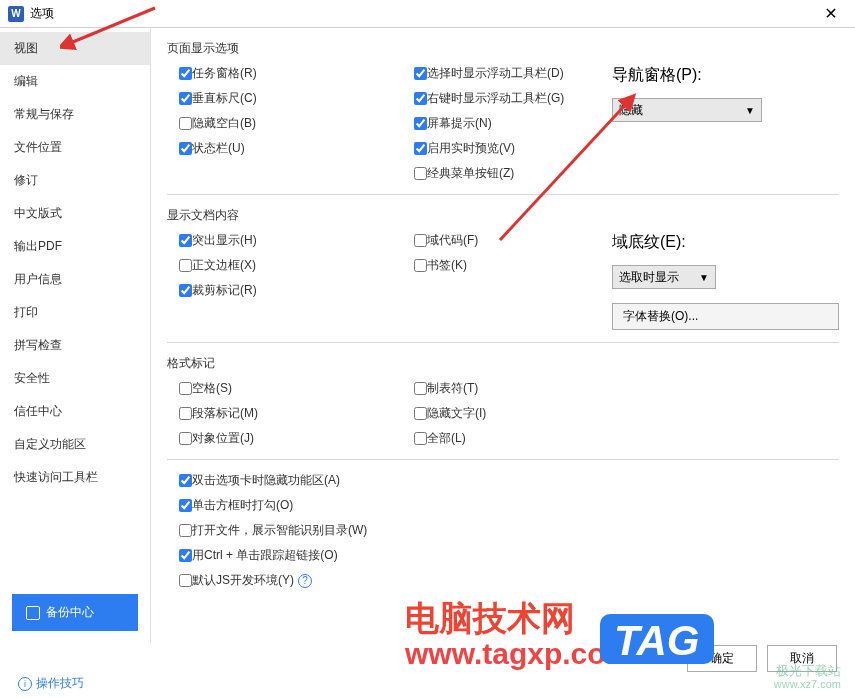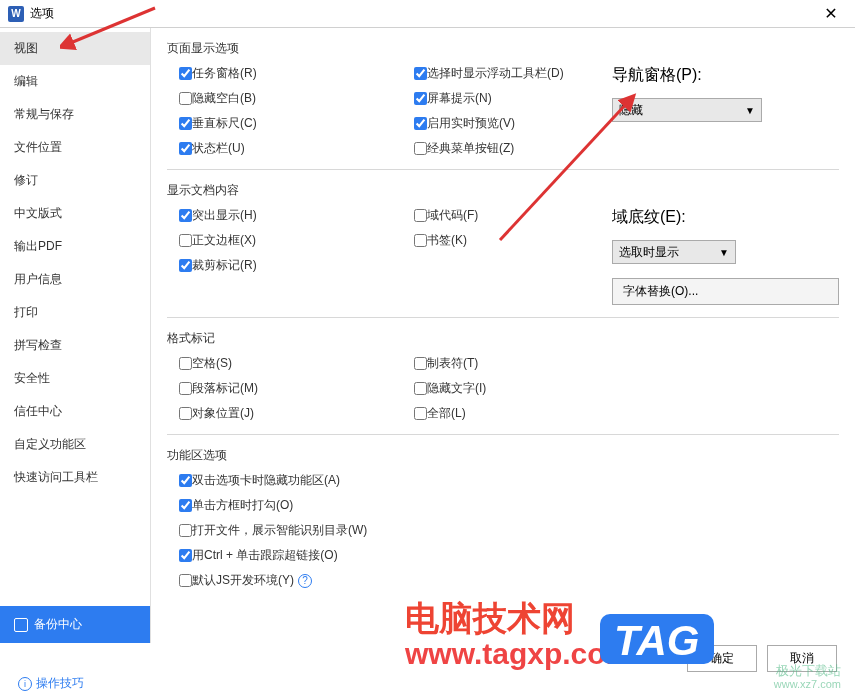--- a/index.html
+++ b/index.html
@@ -6,35 +6,35 @@
 body { font-family: "Microsoft YaHei", Arial, sans-serif; font-size: 12px; background: #fff; width: 855px; height: 698px; overflow: hidden; position: relative; }
 .titlebar { height: 28px; display: flex; align-items: center; border-bottom: 1px solid #d0d0d0; padding: 0 8px; }
 .titlebar .icon-box { width: 16px; height: 16px; background: #2d5fb5; border-radius: 2px; display: flex; align-items: center; justify-content: center; margin-right: 6px; color: #fff; font-weight: bold; font-size: 10px; }
 .titlebar .title { flex: 1; font-size: 12px; }
 .titlebar .close { font-size: 16px; cursor: pointer; width: 32px; text-align: center; }
 .container { display: flex; height: 615px; }
 .sidebar { width: 151px; border-right: 1px solid #e0e0e0; background: #fff; display: flex; flex-direction: column; padding-top: 4px; }
 .sidebar .item { padding: 8px 14px; font-size: 12px; cursor: pointer; color: #333; }
 .sidebar .item.active { background: #e8e8e8; }
 .sidebar .spacer { flex: 1; }
-.sidebar .backup { background: #2d7cf0; color: #fff; padding: 10px 14px; margin: 0; display: flex; align-items: center; gap: 6px; }
+.sidebar .backup { background: #2d7cf0; color: #fff; padding: 10px 14px; margin: 12px; display: flex; align-items: center; gap: 6px; }
 .content { flex: 1; padding: 12px 16px; overflow-y: auto; position: relative; }
 .section-title { font-size: 12px; color: #333; margin-bottom: 8px; }
 .section { border-bottom: 1px solid #d8d8d8; padding-bottom: 12px; margin-bottom: 12px; }
 .row { display: flex; align-items: flex-start; }
 .col { display: flex; flex-direction: column; gap: 8px; }
 .col.c1 { width: 235px; }
 .col.c2 { width: 210px; }
 .col.c3 { flex: 1; }
 .chk { display: flex; align-items: center; font-size: 12px; color: #333; padding-left: 12px; }
 .chk input { width: 13px; height: 13px; accent-color: #2d7cf0; cursor: pointer; }
 .chk label { cursor: pointer; }
 .field-label { font-size: 16px; margin-bottom: 4px; }
 .select { width: 150px; height: 24px; border: 1px solid #aaa; background: #e8e8e8; display: flex; align-items: center; justify-content: space-between; padding: 0 6px; cursor: pointer; font-size: 12px; }
-.select.small { width: 124px; }
+.select.small { width: 104px; }
 .select .arrow { font-size: 10px; }
 .btn { border: 1px solid #aaa; background: #f4f4f4; padding: 4px 10px; font-size: 12px; cursor: pointer; margin-top: 6px; }
 .help-icon { display: inline-flex; width: 14px; height: 14px; border: 1px solid #2d7cf0; border-radius: 50%; color: #2d7cf0; font-size: 10px; align-items: center; justify-content: center; margin-left: 4px; }
 .footer { position: absolute; bottom: 0; left: 0; right: 0; height: 55px; }
 .action-row { position: absolute; right: 18px; bottom: 26px; display: flex; gap: 10px; }
 .action-row .fbtn { border: 1px solid #aaa; background: #fff; padding: 4px 22px; font-size: 12px; cursor: pointer; }
 .tip-link { position: absolute; left: 18px; bottom: 6px; color: #2d7cf0; font-size: 12px; display: flex; align-items: center; gap: 4px; cursor: pointer; }
 .tip-link .circ { width: 14px; height: 14px; border: 1px solid #2d7cf0; border-radius: 50%; display: flex; align-items: center; justify-content: center; font-size: 9px; }
 .arrow-svg { position: absolute; pointer-events: none; z-index: 10; }
 .watermark1 { position: absolute; left: 405px; bottom: 28px; font-weight: bold; font-size: 34px; color: #e43; line-height: 1.1; text-align: left; }
@@ -81,36 +81,40 @@
 
     <div class="section">
       <div class="section-title">页面显示选项</div>
       <div class="row">
         <div class="col c1">
           <div class="chk">
               <input type="checkbox" checked="" style="">
               <label>任务窗格(R)</label>
             </div>
           <div class="chk">
+              <input type="checkbox" checked="" style="">
+              <label>垂直标尺(C)</label>
+            </div>
+          <div class="chk">
               <input type="checkbox" style="">
               <label>隐藏空白(B)</label>
             </div>
           <div class="chk">
               <input type="checkbox" checked="" style="">
-              <label>垂直标尺(C)</label>
-            </div>
-          <div class="chk">
-              <input type="checkbox" checked="" style="">
               <label>状态栏(U)</label>
             </div>
         </div>
         <div class="col c2">
           <div class="chk">
               <input type="checkbox" checked="" style="">
               <label>选择时显示浮动工具栏(D)</label>
+            </div>
+          <div class="chk">
+              <input type="checkbox" checked="" style="">
+              <label>右键时显示浮动工具栏(G)</label>
             </div>
           <div class="chk">
               <input type="checkbox" checked="" style="">
               <label>屏幕提示(N)</label>
             </div>
           <div class="chk">
               <input type="checkbox" checked="" style="">
               <label>启用实时预览(V)</label>
             </div>
           <div class="chk">
@@ -194,21 +198,20 @@
             </div>
           <div class="chk">
               <input type="checkbox" style="">
               <label>全部(L)</label>
             </div>
         </div>
       </div>
     </div>
 
     <div>
-      <div class="section-title">功能区选项</div>
       <div class="col" style="gap:8px">
         <div class="chk">
             <input type="checkbox" checked="" style="">
             <label>双击选项卡时隐藏功能区(A)</label>
           </div>
         <div class="chk">
             <input type="checkbox" checked="" style="">
             <label>单击方框时打勾(O)</label>
           </div>
         <div class="chk">

